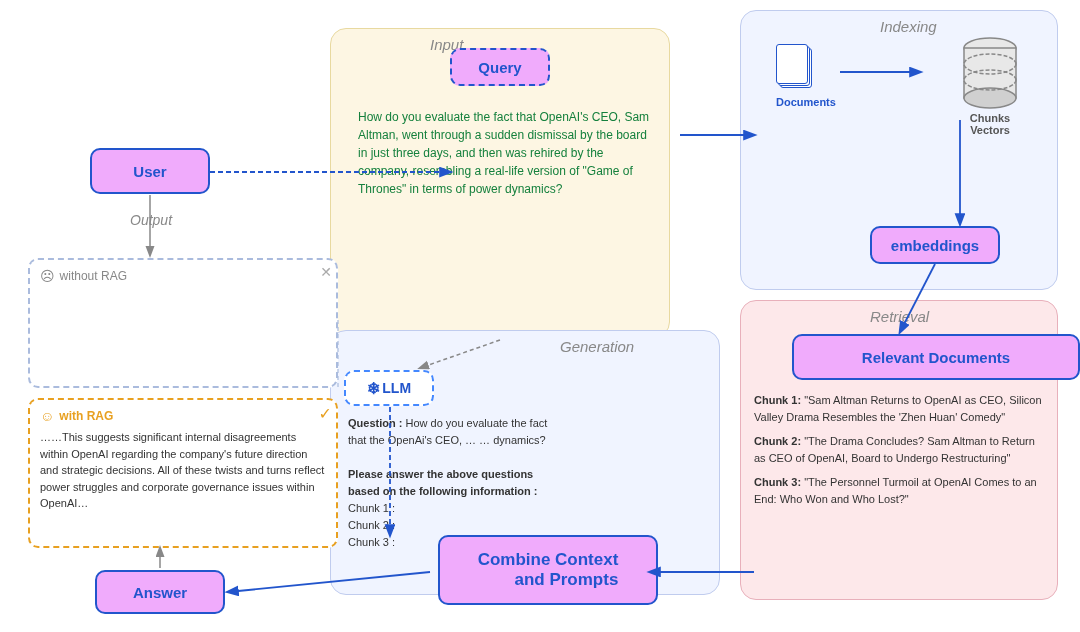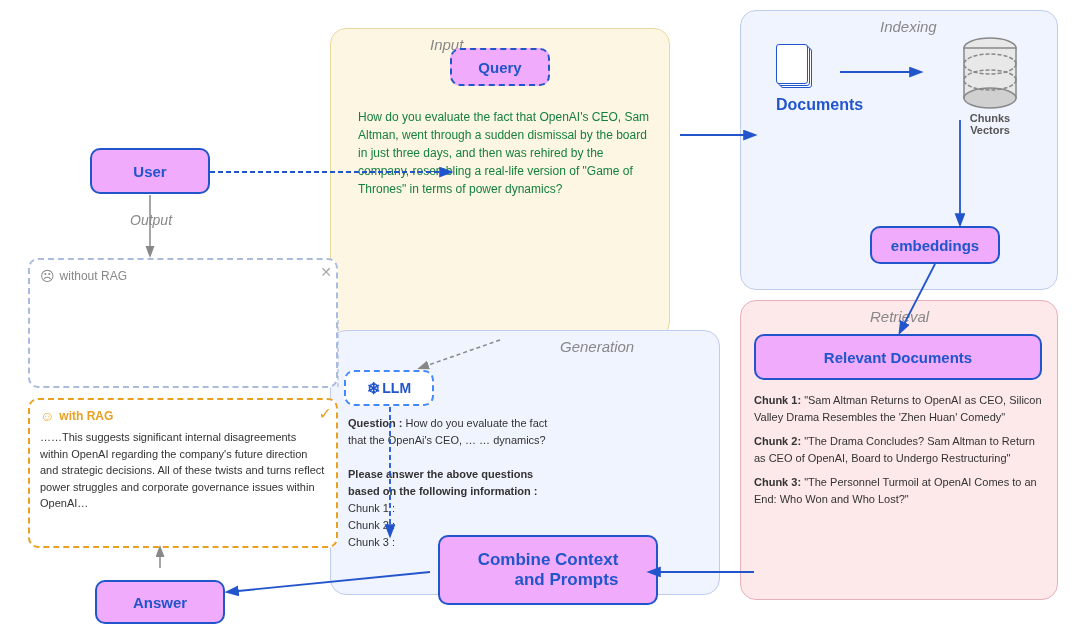--- a/index.html
+++ b/index.html
@@ -135,21 +135,21 @@
       top: 415px; left: 348px;
       width: 200px;
       font-size: 11px;
       color: #333;
       line-height: 1.55;
     }
     .llm-content .bold { font-weight: 700; }
 
     
     .relevant-docs-box {
-      top: 334px; left: 754px;
+      top: 334px; left: 792px;
       width: 288px; height: 46px;
     }
     
     .chunks-box {
       position: absolute;
       top: 392px; left: 754px;
       width: 288px;
       font-size: 11px;
       color: #333;
       line-height: 1.5;
@@ -158,21 +158,21 @@
 
     
     .combine-box {
       top: 535px; left: 438px;
       width: 220px; height: 70px; text-align: right;
     }
 
     
     .answer-box {
       top: 570px; left: 95px;
-      width: 130px; height: 44px; margin-top: 10px;
+      width: 130px; height: 44px;
     }
 
     
     .embeddings-box {
       top: 226px; left: 870px;
       width: 130px; height: 38px;
     }
 
     
     .without-rag-panel {
@@ -354,21 +354,21 @@
     <span>embeddings</span>
   </div>
 
   <div class="indexing-docs-area">
 
     <div style="position:relative; width:38px; height:50px;">
       <div style="position:absolute; top:4px; left:4px; width:32px; height:40px; background:white; border:1.5px solid #2255cc; border-radius:3px;"></div>
       <div style="position:absolute; top:2px; left:2px; width:32px; height:40px; background:white; border:1.5px solid #2255cc; border-radius:3px;"></div>
       <div style="position:absolute; top:0px; left:0px; width:32px; height:40px; background:white; border:1.5px solid #2255cc; border-radius:3px;"></div>
     </div>
-    <div style="font-size:16px; color:#2255cc; font-weight:600; text-align:center; margin-top:2px;">Documents</div>
+    <div style="font-size:11px; color:#2255cc; font-weight:600; text-align:center; margin-top:2px;">Documents</div>
   </div>
 
   <div class="db-cylinder">
     <svg width="60" height="80" viewBox="0 0 60 80">
       <ellipse cx="30" cy="12" rx="26" ry="10" fill="#e8e8e8" stroke="#888" stroke-width="1.5"></ellipse>
       <rect x="4" y="12" width="52" height="50" fill="#e8e8e8" stroke="#888" stroke-width="1.5"></rect>
       <ellipse cx="30" cy="62" rx="26" ry="10" fill="#d0d0d0" stroke="#888" stroke-width="1.5"></ellipse>
       <ellipse cx="30" cy="28" rx="26" ry="10" fill="none" stroke="#888" stroke-width="1.5" stroke-dasharray="4,2"></ellipse>
       <ellipse cx="30" cy="44" rx="26" ry="10" fill="none" stroke="#888" stroke-width="1.5" stroke-dasharray="4,2"></ellipse>
     </svg>

